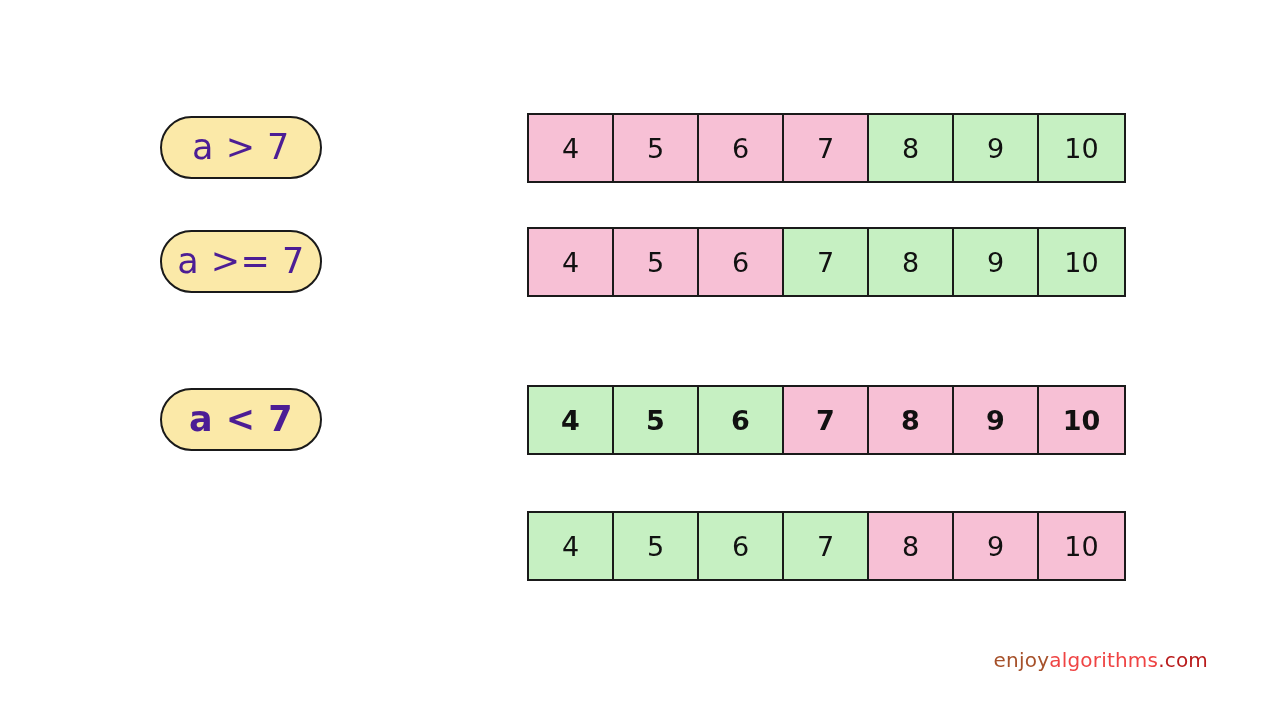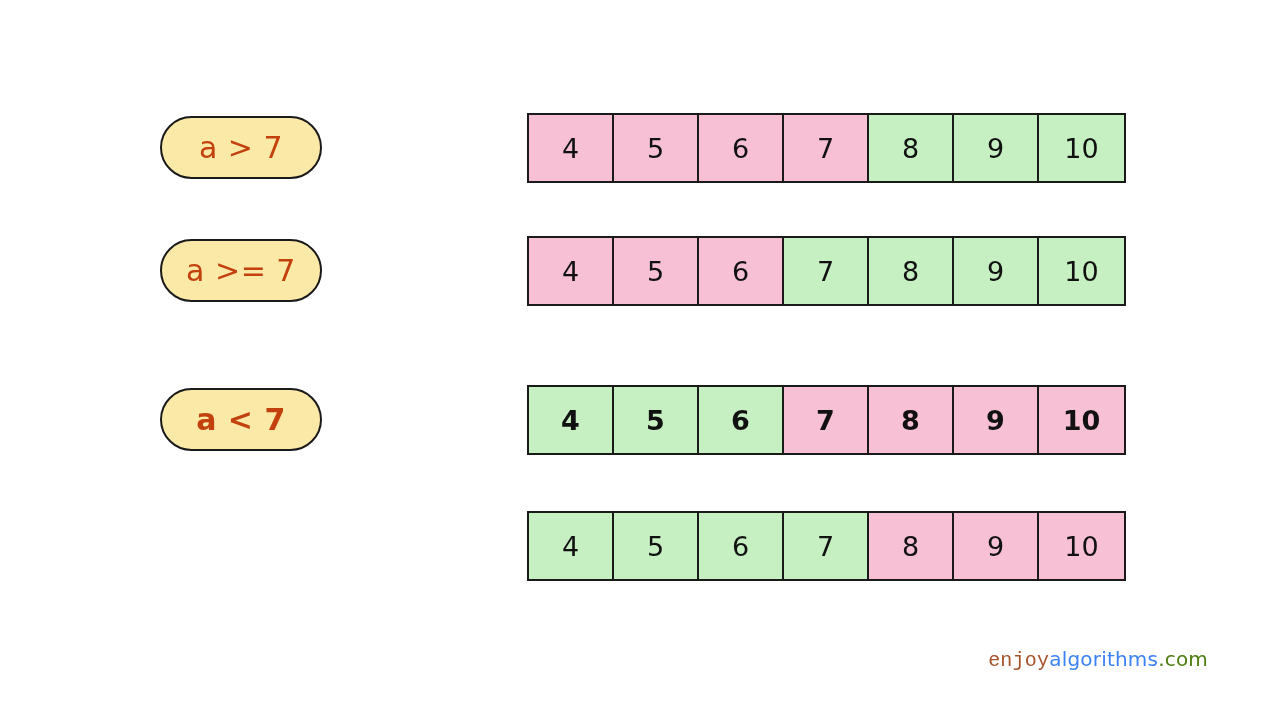--- a/index.html
+++ b/index.html
@@ -40,23 +40,23 @@
     height: 63px;
     box-sizing: border-box;
     background: #fbe9a8;
     border: 2.5px solid #1a1a1a;
     border-radius: 34px;
     display: flex;
     align-items: center;
     justify-content: center;
   }
   .pill-label {
-    font-size: 30px;
+    font-size: 35px;
     line-height: 1;
-    color: #c2410c;
+    color: #4c1d95;
     letter-spacing: 0.5px;
     white-space: nowrap;
     font-family: "DejaVu Sans", "Liberation Sans", sans-serif;
   }
 
   
   .array {
     position: absolute;
     left: 527px;
     top: 0;
@@ -87,44 +87,44 @@
   
   #watermark {
     position: absolute;
     right: 72px;
     bottom: 48px;
     font-size: 20px;
     letter-spacing: 0.2px;
     white-space: nowrap;
     font-family: "DejaVu Sans", "Liberation Sans", sans-serif;
   }
-  #watermark .wm-enjoy { color: #a6512a; font-family: Liberation Mono, monospace; }
-  #watermark .wm-algorithms { color: #3b82f6; }
-  #watermark .wm-com { color: #4d7c0f; margin-top: 40px; }
+  #watermark .wm-enjoy { color: #a6512a; }
+  #watermark .wm-algorithms { color: #ef4444; }
+  #watermark .wm-com { color: #b91c1c; margin-top: 40px; }
 </style>
 </head>
 <body>
 
 <div id="canvas">
   <div id="rows-host">
       <div class="row" style="top: 113px;">
         <div class="pill">
           <span class="pill-label">a &gt; 7</span>
         </div>
         <div class="array">
           <div class="cell pink">4</div>
           <div class="cell pink">5</div>
           <div class="cell pink">6</div>
           <div class="cell pink">7</div>
           <div class="cell green">8</div>
           <div class="cell green">9</div>
           <div class="cell green">10</div>
         </div>
       </div>
-      <div class="row" style="top: 236px;">
+      <div class="row" style="top: 227px;">
         <div class="pill">
           <span class="pill-label">a &gt;= 7</span>
         </div>
         <div class="array">
           <div class="cell pink">4</div>
           <div class="cell pink">5</div>
           <div class="cell pink">6</div>
           <div class="cell green">7</div>
           <div class="cell green">8</div>
           <div class="cell green">9</div>

